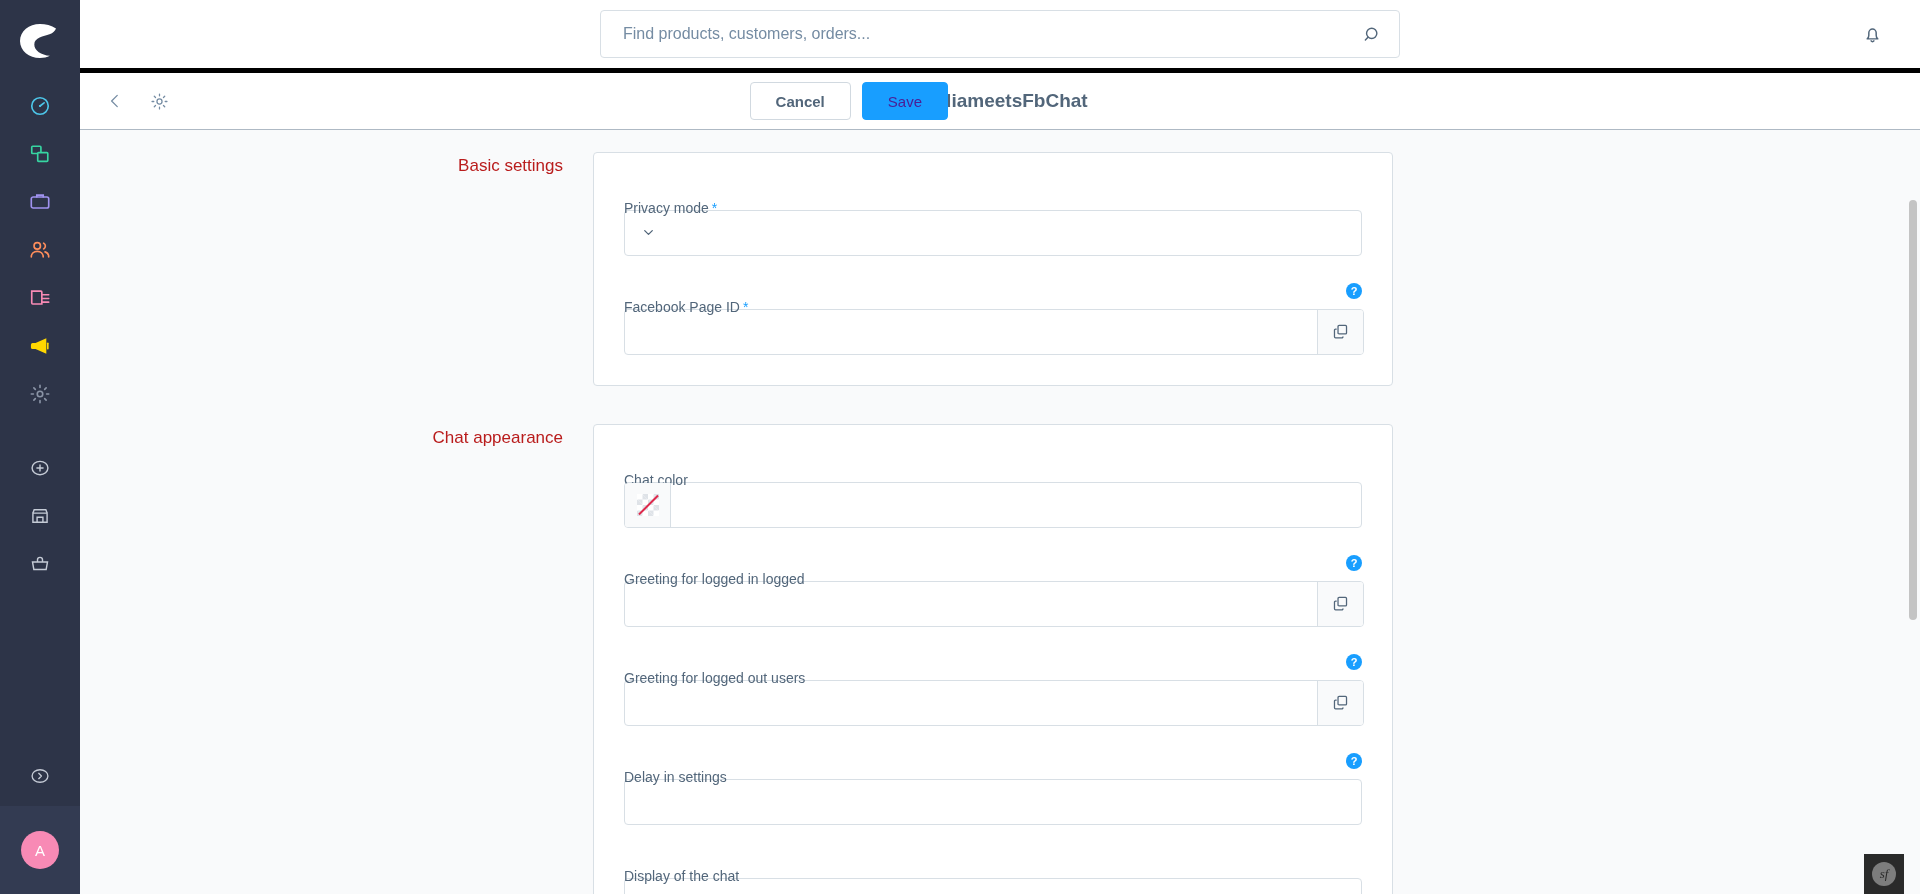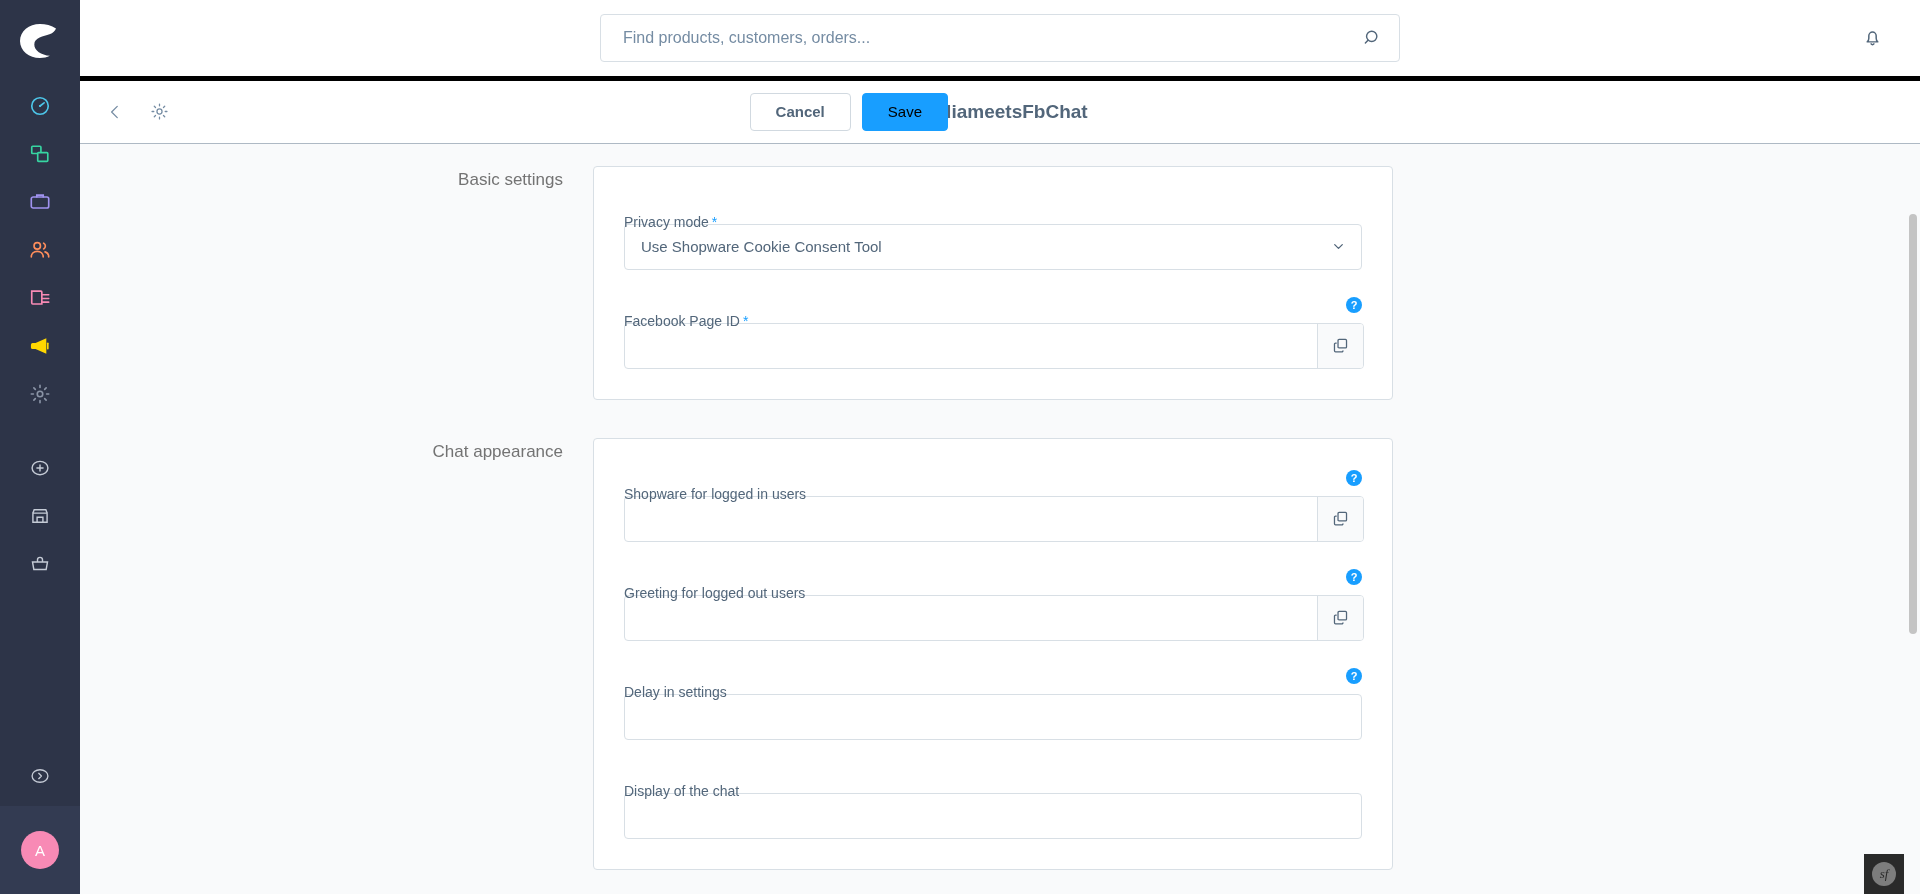--- a/index.html
+++ b/index.html
@@ -109,41 +109,41 @@
     position: relative; z-index: 2;
     padding-right: 950px;
   }
   .btn {
     height: 38px; padding: 0 25px;
     border-radius: 4px; font-size: 15px;
     cursor: pointer; font-family: "Liberation Sans", sans-serif;
     display: flex; align-items: center; justify-content: center;
   }
   .btn-cancel { background: #fff; border: 1px solid #d1d9e0; color: #52667a; font-weight: bold; }
-  .btn-save { background: #189eff; border: 1px solid #189eff; color: #000000; }
+  .btn-save { background: #189eff; border: 1px solid #189eff; color: #4c1d95; }
 
   
   .content {
     flex: 1 1 auto; background: #f9fafb;
     position: relative; overflow: hidden;
   }
   .content-inner { padding-top: 22px; }
 
   .section {
     display: flex;
     padding-left: 0;
     margin-bottom: 38px;
   }
   .section-label {
     width: 513px;
     text-align: right;
     padding-right: 30px;
     padding-top: 4px;
     font-size: 17px;
-    color: #737373;
+    color: #b91c1c;
   }
   .card {
     width: 800px;
     background: #ffffff;
     border: 1px solid #d8dfe5;
     border-radius: 4px;
     padding: 30px;
   }
   .field { margin-bottom: 26px; }
   .field:last-child { margin-bottom: 0; }
@@ -383,21 +383,20 @@
           <div class="section-label">Basic settings</div>
           <div class="card">
 
             <div class="field">
               <div class="field-head">
                 <div class="field-label">
                   <span>Privacy mode</span><span class="req">*</span>
                 </div>
               </div>
               <div class="control">
-                <div class="select-face">Use Shopware Cookie Consent Tool</div>
                 <div class="select-caret">
                   <svg width="13" height="13" viewBox="0 0 24 24" fill="none" stroke="#52667a" stroke-width="2.4">
                     <path d="M5 8.5l7 7 7-7" stroke-linecap="round" stroke-linejoin="round"></path>
                   </svg>
                 </div>
               </div>
             </div>
 
             <div class="field">
               <div class="field-head">
@@ -417,24 +416,35 @@
               </div>
             </div>
 
           </div>
         </div>
 
         <div class="section">
           <div class="section-label">Chat appearance</div>
           <div class="card">
 
-
-            <div class="field">
-              <div class="field-head">
-                <div class="field-label">Shopware for logged in users</div>
+            <div class="field">
+              <div class="field-head">
+                <div class="field-label">Chat color</div>
+              </div>
+              <div class="control">
+                <div class="color-swatch">
+                  <div class="checker"></div>
+                </div>
+                <input class="control-input" type="text" placeholder="" style="">
+              </div>
+            </div>
+
+            <div class="field">
+              <div class="field-head">
+                <div class="field-label">Greeting for logged in logged</div>
                 <div class="help-icon">?</div>
               </div>
               <div class="control narrow">
                 <input class="control-input" type="text" placeholder="" style="">
                 <div class="suffix-btn">
                   <svg width="17" height="17" viewBox="0 0 24 24" fill="none" stroke="#52667a" stroke-width="1.8">
                     <rect x="8.5" y="3.5" width="12" height="12" rx="1.5"></rect>
                     <path d="M15.5 19.5a1.5 1.5 0 01-1.5 1.5H5a1.5 1.5 0 01-1.5-1.5V10A1.5 1.5 0 015 8.5h1" stroke-linecap="round"></path>
                   </svg>
                 </div>

